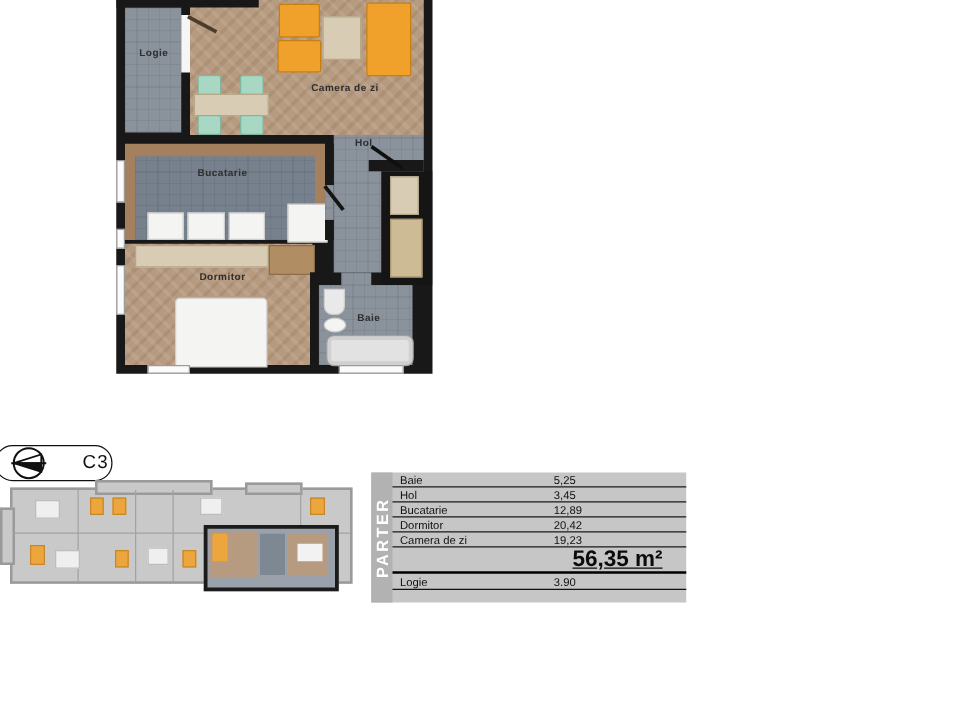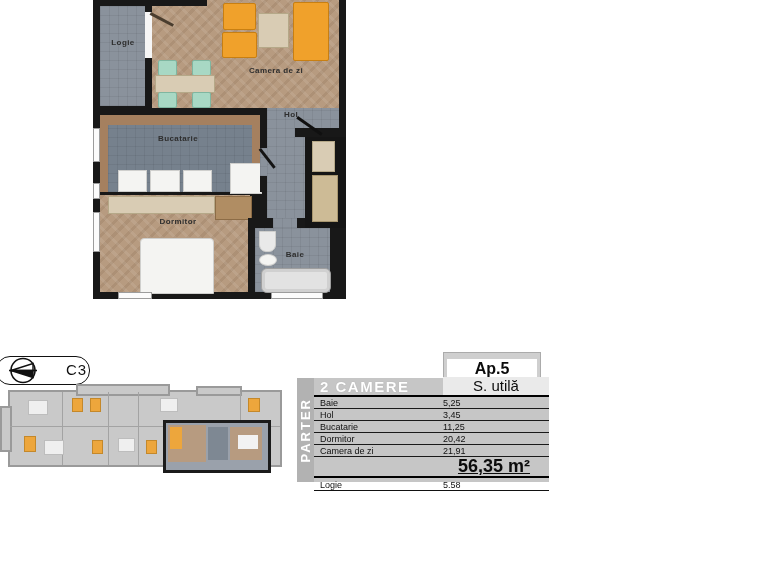--- a/index.html
+++ b/index.html
@@ -176,56 +176,49 @@
     <div class="hl">
       <div class="woodbit" style="left:2px;top:2px;width:38px;height:37px;"></div>
       <div class="woodbit" style="left:64px;top:4px;width:32px;height:33px;"></div>
       <div class="dot2" style="left:4px;top:4px;width:12px;height:22px;"></div>
       <div class="bed2" style="left:72px;top:12px;width:20px;height:14px;"></div>
       <div class="abs" style="left:42px;top:4px;width:20px;height:33px;background:#7e8893;"></div>
     </div>
   </div>
 
   <div class="itable">
-    <div class="apbox">
-      <div class="inner">Ap.5</div>
-    </div>
     <div class="panel">
       <div class="strip">
         <span>PARTER</span>
       </div>
       <div class="tbody">
-        <div class="hdr">
-          <span class="type">2 CAMERE</span>
-          <span class="sutila">S. utilă</span>
-        </div>
         <div class="trow">
           <span class="n">Baie</span>
           <span class="v">5,25</span>
         </div>
         <div class="trow">
           <span class="n">Hol</span>
           <span class="v">3,45</span>
         </div>
         <div class="trow">
           <span class="n">Bucatarie</span>
-          <span class="v">11,25</span>
+          <span class="v">12,89</span>
         </div>
         <div class="trow">
           <span class="n">Dormitor</span>
           <span class="v">20,42</span>
         </div>
         <div class="trow">
           <span class="n">Camera de zi</span>
-          <span class="v">21,91</span>
+          <span class="v">19,23</span>
         </div>
         <div class="total">
           <span>56,35 m²</span>
         </div>
         <div class="xrow">
           <span class="n">Logie</span>
-          <span class="v">5.58</span>
+          <span class="v">3.90</span>
         </div>
       </div>
     </div>
   </div>
 
 </div>
 
 </body></html>

